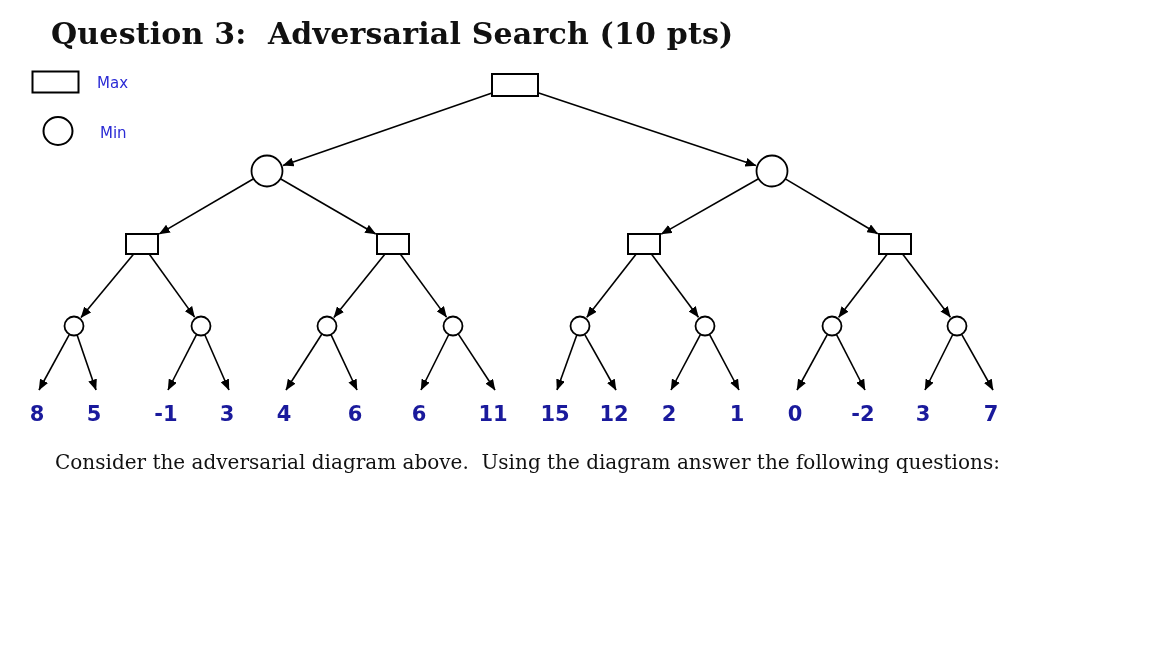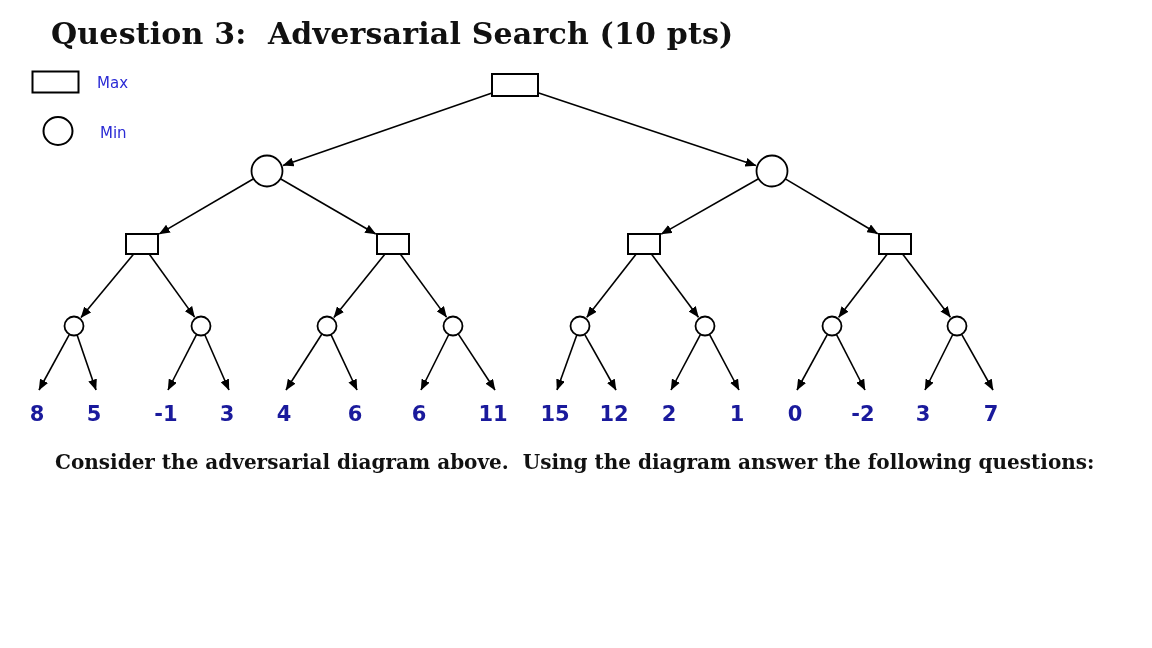--- a/index.html
+++ b/index.html
@@ -10,21 +10,21 @@
     overflow:hidden;
     font-family:"DejaVu Serif","Liberation Serif",serif;
   }
   .page-title{
     position:absolute;left:28px;top:16px;
     font-size:30px;font-weight:700;color:#111111;
     white-space:pre;letter-spacing:0.2px;margin-left:23px;
   }
   .instruction{
     position:absolute;left:55px;top:450px;
-    font-size:20px;font-weight:700;color:#111111;
+    font-size:20px;font-weight:400;color:#111111;
     white-space:pre;
   }
   .diagram-svg{position:absolute;left:0;top:0;}
   .legend-label{
     font-family:"DejaVu Sans","Liberation Sans",sans-serif;
     font-size:15px;font-weight:400;
   }
   .leaf-value{
     font-family:"DejaVu Sans","Liberation Sans",sans-serif;
     font-size:21px;font-weight:700;

